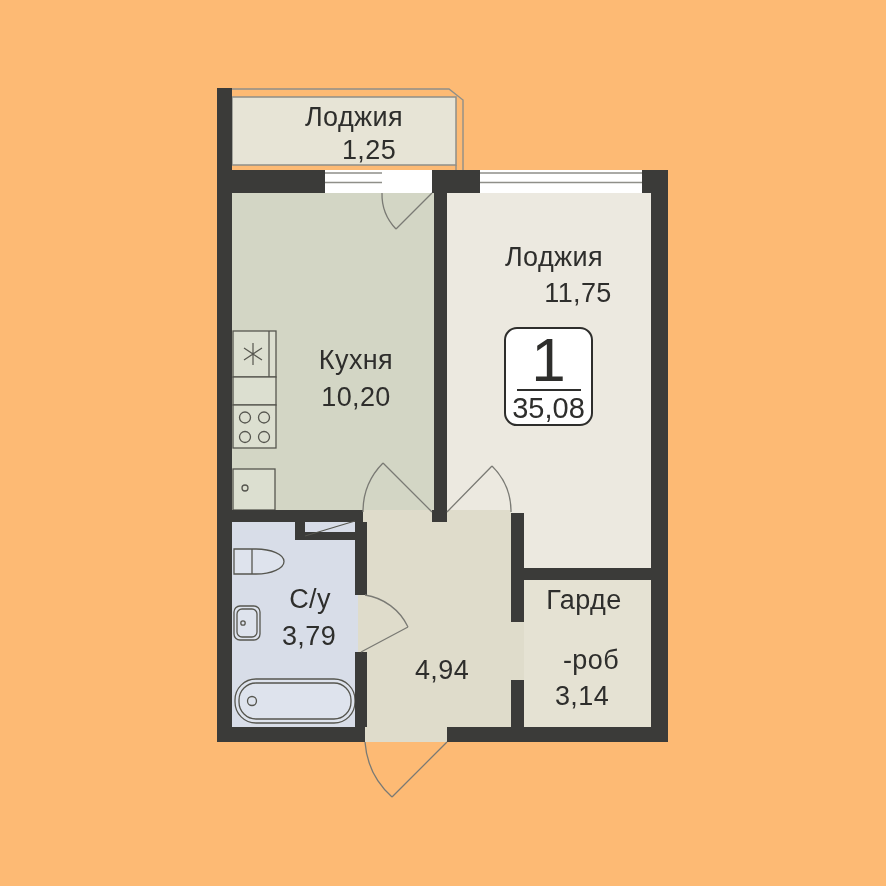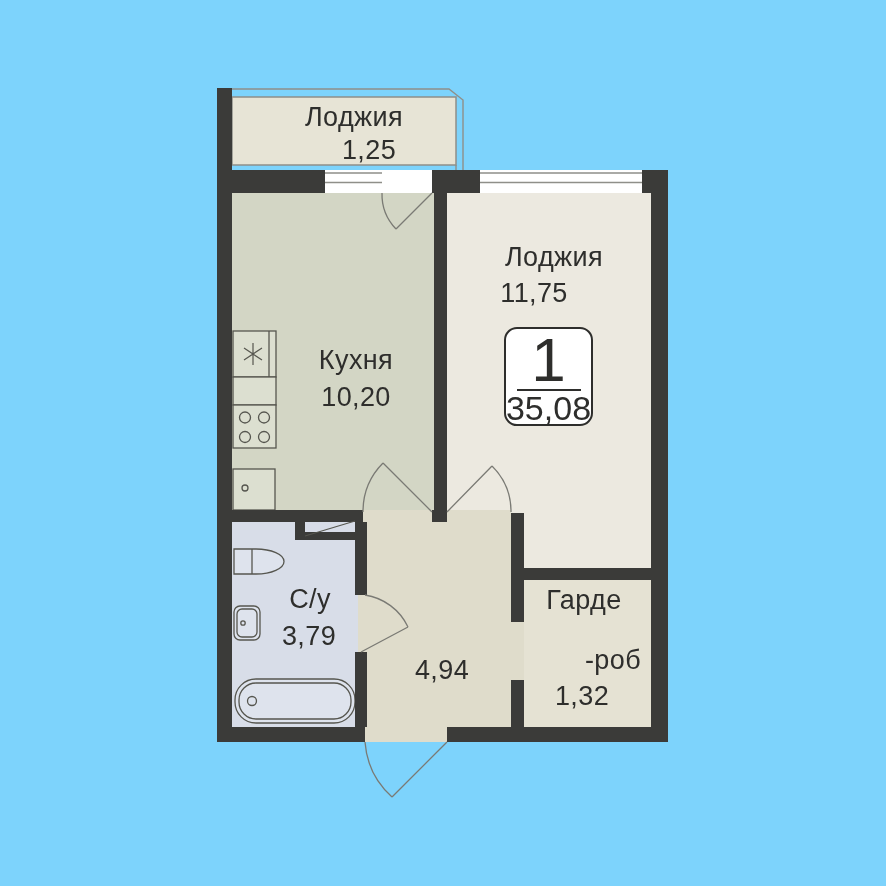--- a/index.html
+++ b/index.html
@@ -1,19 +1,19 @@
 <!DOCTYPE html>
 <html><head>
 <meta charset="utf-8">
 <style>
   html,body{margin:0;padding:0;background:#ffffff;}
   .canvas{
     position:relative;
     width:886px;height:886px;
-    background:#7dd3fc;
+    background:#fdba74;
     font-family:"Liberation Sans","DejaVu Sans",sans-serif;
     color:#2E2E2C;
     overflow:hidden;
   }
   .plan-svg{position:absolute;left:0;top:0;}
   .lbl{
     position:absolute;
     transform:translate(-50%,-50%);
     font-size:27px;
     letter-spacing:.4px;
@@ -26,21 +26,21 @@
     left:504px;top:327px;
     width:89px;height:99px;
     box-sizing:border-box;
     background:#ffffff;
     border:2.5px solid #2E2E2C;
     border-radius:13px;
     display:flex;flex-direction:column;align-items:center;
   }
   .badge-number{font-size:62px;line-height:57px;margin-top:2px;}
   .badge-sep{width:64px;height:0;border-top:2px solid #2E2E2C;margin:1px 0 2px;}
-  .badge-area{font-size:34px;line-height:30px;}
+  .badge-area{font-size:29px;line-height:30px;}
 </style>
 </head>
 <body>
 
 <div class="canvas">
 
   <svg class="plan-svg" width="886" height="886" viewBox="0 0 886 886">
 
     <g>
       <rect x="232" y="193" width="202" height="317" fill="#D3D6C5"></rect>
@@ -135,33 +135,33 @@
       <path d="M511,512 A64,64 0 0 0 492,466 M447,512 L492,466"></path>
       <path d="M365,595 A57,57 0 0 1 408,627 M361,652 L408,627"></path>
       <path d="M365,742 A82,82 0 0 0 392,797 M447,742 L392,797"></path>
     </g>
   </svg>
 
   <div class="lbl" style="left:354px;top:117px">Лоджия</div>
   <div class="lbl" style="left:369px;top:150px">1,25</div>
 
   <div class="lbl" style="left:554px;top:257px">Лоджия</div>
-  <div class="lbl" style="left:534px;top:293px">11,75</div>
+  <div class="lbl" style="left:578px;top:293px">11,75</div>
 
   <div class="lbl" style="left:356px;top:360px">Кухня</div>
   <div class="lbl" style="left:356px;top:397px">10,20</div>
 
   <div class="lbl" style="left:310px;top:599px">С/у</div>
   <div class="lbl" style="left:309px;top:636px">3,79</div>
 
   <div class="lbl" style="left:442px;top:670px">4,94</div>
 
   <div class="lbl" style="left:584px;top:600px">Гарде</div>
-  <div class="lbl" style="left:613px;top:660px">-роб</div>
-  <div class="lbl" style="left:582px;top:696px">1,32</div>
+  <div class="lbl" style="left:591px;top:660px">-роб</div>
+  <div class="lbl" style="left:582px;top:696px">3,14</div>
 
   <div class="badge">
     <div class="badge-number">1</div>
     <div class="badge-sep"></div>
     <div class="badge-area">35,08</div>
   </div>
 
 </div>
 
 </body></html>

